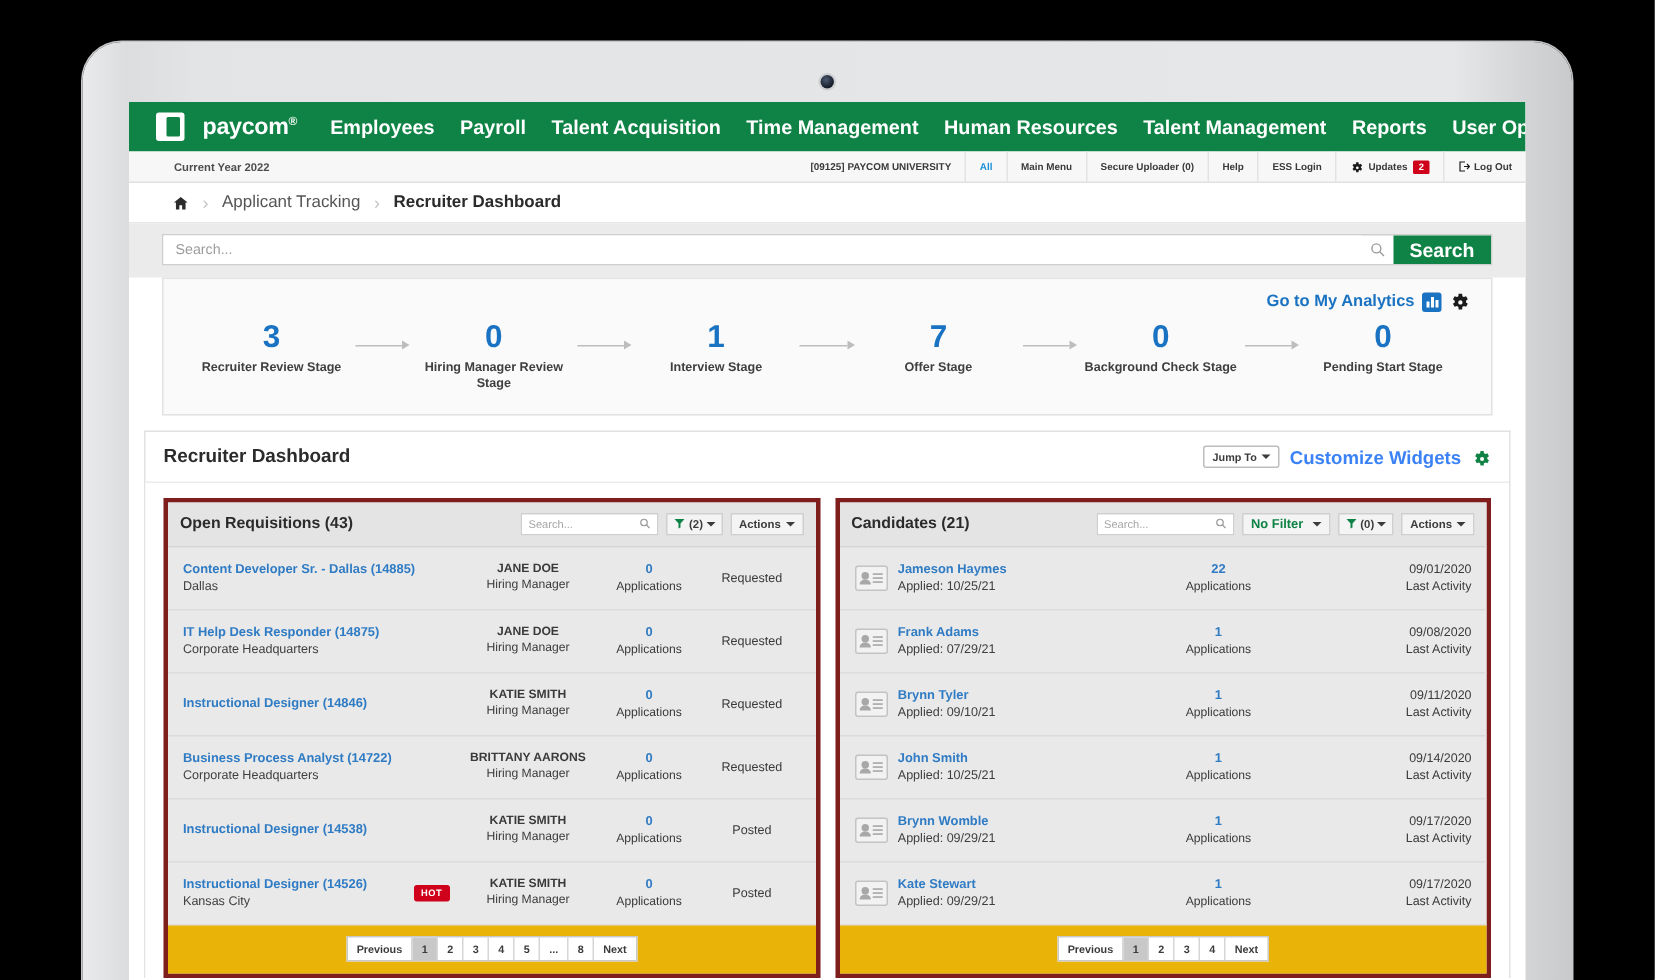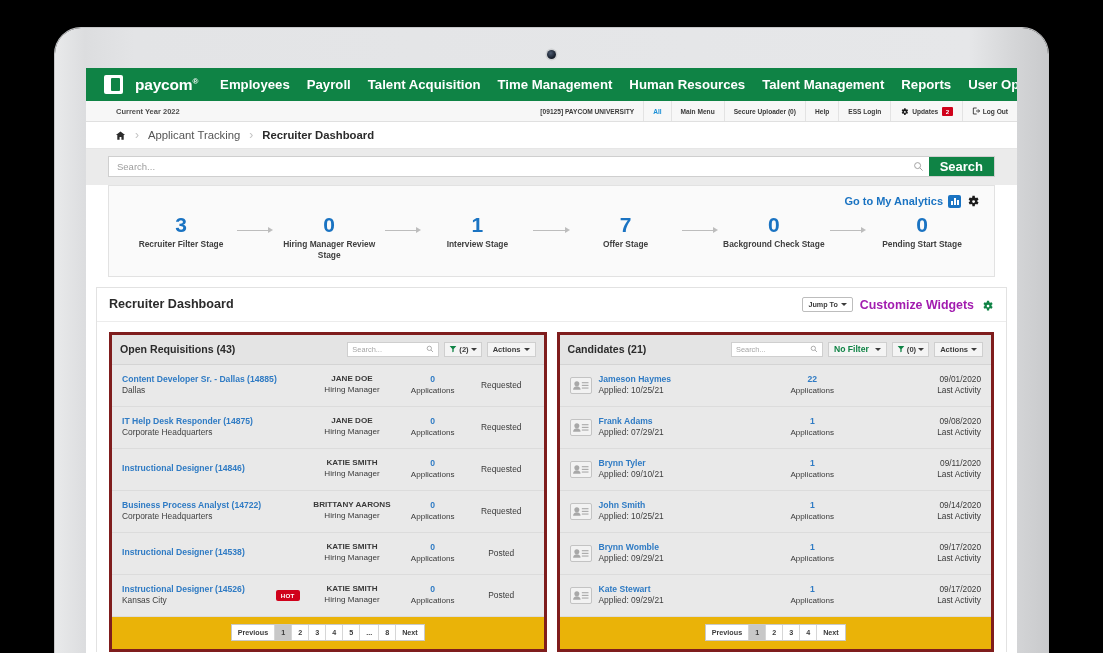--- a/index.html
+++ b/index.html
@@ -143,21 +143,21 @@
     border-bottom: 1px solid #ececec;
   }
   .dash-title { font-size: 12.6px; font-weight: 700; color: #2b2b2b; }
   .dash-actions { margin-left: auto; display: flex; align-items: flex-end; gap: 7px; }
   .jump-btn {
     border: 1px solid #bdbdbd; background: #fff; border-radius: 2px;
     font-size: 7.2px; color: #3b3b3b; font-weight: 700; padding: 2px 5px;
     display: flex; align-items: center; gap: 3px; cursor: pointer;
     font-family: "Liberation Sans", sans-serif;
   }
-  .cw-link { color: #a21caf; font-size: 12.4px; font-weight: 700; cursor: pointer; }
+  .cw-link { color: #3b82f6; font-size: 12.4px; font-weight: 700; cursor: pointer; }
   .gear-green { width: 13px; height: 13px; cursor: pointer; }
   .panels { display: flex; gap: 10px; padding: 10px 12px 0 12px; background: #fff; }
   .panel { flex: 1; border: 3px solid #7f1d1d; background: #e9e9e9; }
   .panel-head {
     display: flex; align-items: center; gap: 6px;
     padding: 7px 8px; background: #e4e4e4; border-bottom: 1px solid #d4d4d4;
   }
   .panel-title { font-size: 10.6px; font-weight: 700; color: #2b2b2b; white-space: nowrap; }
   .panel-tools { margin-left: auto; display: flex; align-items: center; gap: 5px; }
   .mini-search {
@@ -316,21 +316,21 @@
             <i style="left:5.5px;height:7px;"></i>
             <i style="left:8.5px;height:5px;"></i>
         </span>
         <svg class="gear-md" viewBox="0 0 24 24">
           <path fill="#1b1b1b" d="M19.4 13a7.6 7.6 0 000-2l2.1-1.6-2-3.5-2.5 1a7.7 7.7 0 00-1.7-1L15 3H11l-.3 2.9a7.7 7.7 0 00-1.7 1l-2.5-1-2 3.5L6.6 11a7.6 7.6 0 000 2l-2.1 1.6 2 3.5 2.5-1c.5.4 1.1.8 1.7 1L11 21h4l.3-2.9c.6-.2 1.2-.6 1.7-1l2.5 1 2-3.5L19.4 13zM13 15.5a2.5 2.5 0 110-5 2.5 2.5 0 010 5z"></path>
         </svg>
       </div>
       <div class="stages">
         <div class="stage">
           <div class="stage-num">3</div>
-          <div class="stage-lbl">Recruiter Filter Stage</div>
+          <div class="stage-lbl">Recruiter Review Stage</div>
         </div>
         <div class="arrow">
             <span class="line"></span>
             <span class="head"></span>
           </div>
         <div class="stage">
           <div class="stage-num">0</div>
           <div class="stage-lbl">Hiring Manager Review Stage</div>
         </div>
         <div class="arrow">

